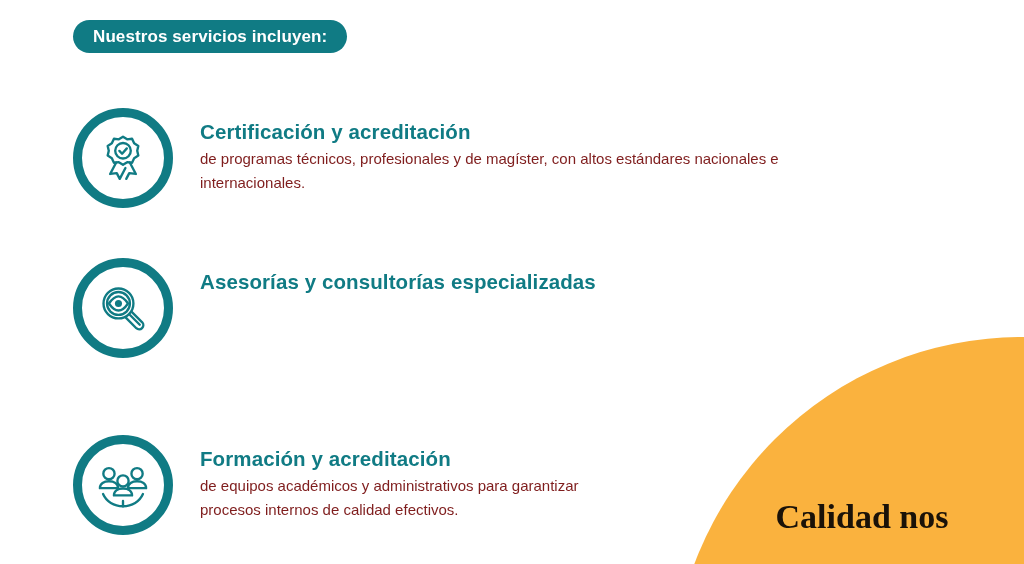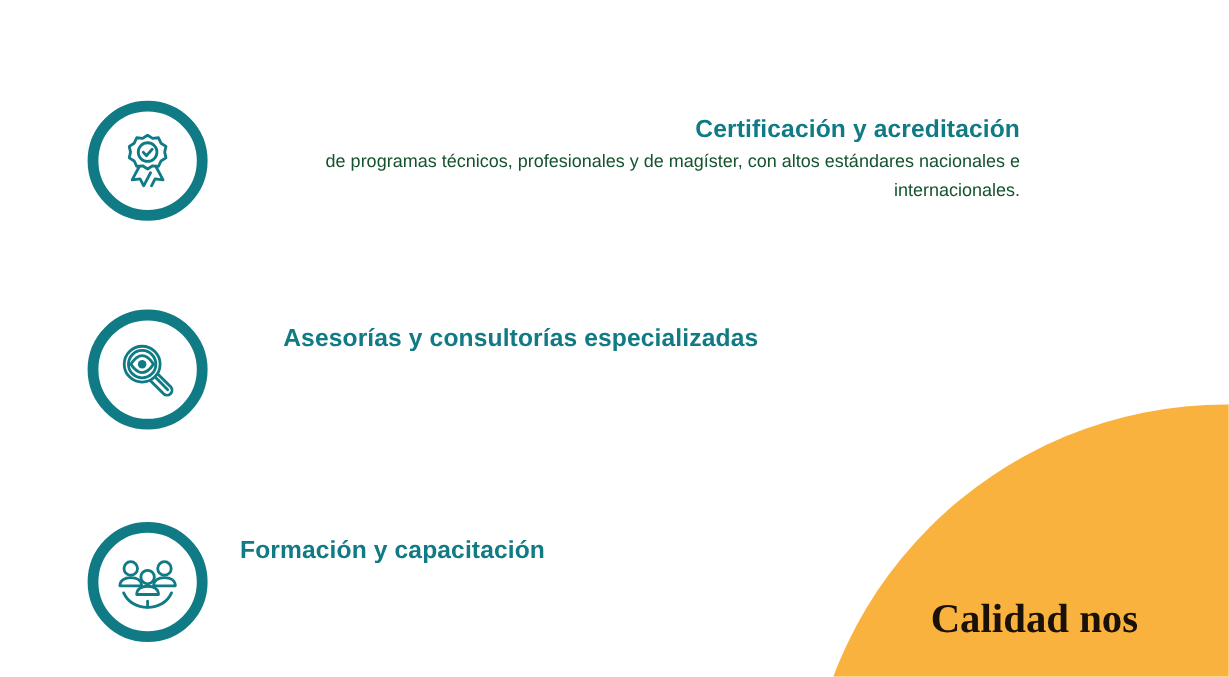--- a/index.html
+++ b/index.html
@@ -60,22 +60,22 @@
     white-space: nowrap;
   }
 
   
   .service {
     position: absolute;
     display: flex;
     align-items: flex-start;
     left: 73px;
   }
-  .service-1 { top: 84px; text-align: right; }
-  .service-2 { top: 258px; gap: 36px; }
+  .service-1 { top: 108px; }
+  .service-2 { top: 258px; }
   .service-3 { top: 435px; }
 
   .icon-ring {
     flex: 0 0 auto;
     width: 100px;
     height: 100px;
     border-radius: 50%;
     border: 9px solid #107B84;
     box-sizing: border-box;
     display: flex;
@@ -92,38 +92,41 @@
   }
   .service-title {
     color: #107B84;
     font-size: 20.5px;
     font-weight: bold;
     line-height: 25px;
     margin: 0 0 3px 0;
     letter-spacing: 0.1px;
   }
   .service-desc {
-    color: #14532d;
+    color: #7f1d1d;
     font-size: 15px;
     line-height: 24px;
     margin: 0;
     max-width: 650px;
   }
   .service-3 .service-desc { max-width: 430px; }
 </style>
 </head>
 <body>
 
 <div id="page">
 
   <div class="accent-circle"></div>
   <div class="accent-title">
     <div>Calidad nos</div>
   </div>
 
+  <div class="pill">
+    <span class="pill-label">Nuestros servicios incluyen:</span>
+  </div>
 
   <div class="service service-1">
     <div class="icon-ring">
       <svg width="58" height="58" viewBox="0 0 64 64" fill="none" stroke="#107B84" stroke-width="2.6" stroke-linecap="round" stroke-linejoin="round" aria-hidden="true">
         <path d="M32 8.5 l4.6 2.9 5.4-.6 2.3 5 4.6 2.9-1.2 5.3 1.2 5.3-4.6 2.9-2.3 5-5.4-.6L32 39.5l-4.6-2.9-5.4.6-2.3-5-4.6-2.9 1.2-5.3-1.2-5.3 4.6-2.9 2.3-5 5.4.6z"></path>
         <circle cx="32" cy="24" r="8.6"></circle>
         <path d="M28 24.2 l3 3.1 5.2-5.9"></path>
         <path d="M24.5 37 l-6.7 12.6 7.3-.9 3.3 6.3 6.3-12"></path>
         <path d="M39.5 37 l6.7 12.6-7.3-.9-3.3 6.3"></path>
       </svg>
@@ -157,17 +160,18 @@
         <path d="M6.5 35.5c0-5.2 4.5-7.6 10-7.6s10 2.4 10 7.6z"></path>
         <circle cx="47.5" cy="19.5" r="6.2"></circle>
         <path d="M37.5 35.5c0-5.2 4.5-7.6 10-7.6s10 2.4 10 7.6z"></path>
         <circle cx="32" cy="27.5" r="6.2"></circle>
         <path d="M22 43.5c0-5.2 4.5-7.6 10-7.6s10 2.4 10 7.6z"></path>
         <path d="M10 42c3.6 8.3 12 13.4 22 13.4S50.4 50.3 54 42"></path>
         <path d="M32 49.6v5.8"></path>
       </svg>
     </div>
     <div class="service-text">
-      <h3 class="service-title">Formación y capacitación</h3>
+      <h3 class="service-title">Formación y acreditación</h3>
+      <p class="service-desc">de equipos académicos y administrativos para garantizar procesos internos de calidad efectivos.</p>
     </div>
   </div>
 
 </div>
 
 </body></html>

